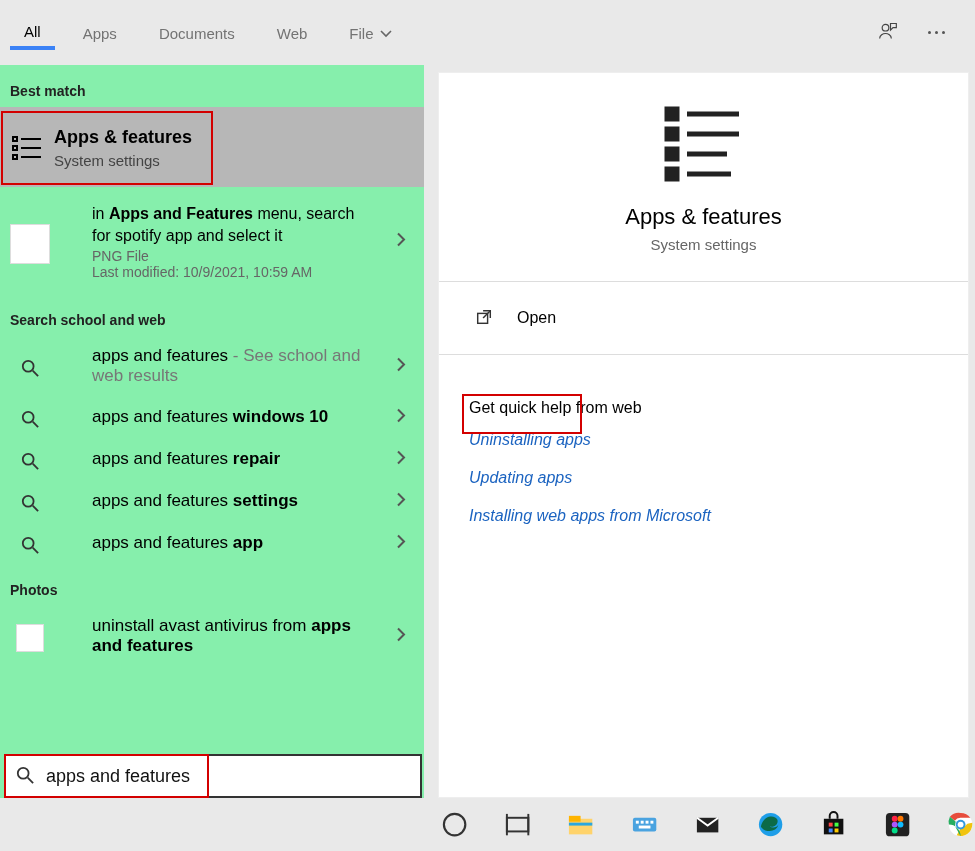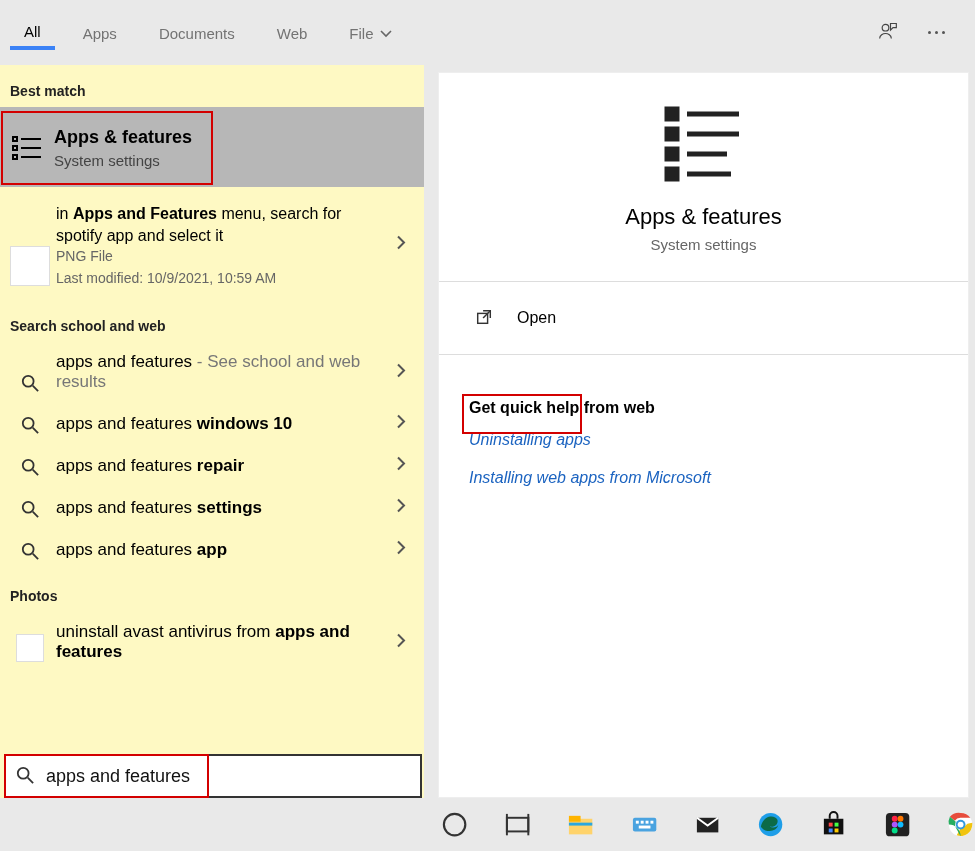--- a/index.html
+++ b/index.html
@@ -42,63 +42,64 @@
   .dots { display: flex; gap: 4px; }
   .dots span { width: 3px; height: 3px; border-radius: 50%; background: #555; display: block; }
 
   
   .split {
     display: flex;
     height: 733px; 
   }
   .left-pane {
     width: 424px;
-    background: #fef9c3;
+    background: #86efac;
     overflow: hidden;
   }
   .right-pane {
     flex: 1;
     background: #fff;
     margin: 7px 6px 0 14px;
     border: 1px solid #eee;
     padding: 0;
     position: relative;
   }
 
   
   .section-title {
     font-weight: 700;
     font-size: 14px;
     padding: 18px 10px 8px 10px;
     color: #222;
   }
   .result {
     display: flex;
-    align-items: flex-end;
+    align-items: center;
     padding: 10px 14px 10px 10px;
     position: relative;
     cursor: pointer;
+    gap: 36px;
   }
   .result .chev {
     position: absolute;
     right: 18px;
     top: 50%;
     transform: translateY(-50%);
     color: #555;
   }
   .result-icon {
     width: 40px;
     display: flex;
     justify-content: center;
     padding-top: 4px;
   }
   .result-body { flex: 1; padding-left: 6px; }
   .result-title { font-size: 16px; line-height: 1.35; }
   .result-sub { color: #666; font-size: 14px; margin-top: 2px; }
-  .result-meta { color: #666; font-size: 14px; margin-top: 6px; }
+  .result-meta { color: #666; font-size: 14px; }
 
   .selected-row {
     display:flex;align-items:center;padding:0 8px;height:80px;margin:0 0 0 0;
     position: relative; background:#b7b7b7;
   }
   .selected-row .result-title { font-size: 18px; font-weight: 700; color:#000; }
   .selected-row .result-sub { color:#444; font-size:15px; }
 
   .red-box { border: 2px solid #d30000; }
   .sel-outline {
@@ -149,21 +150,21 @@
   .divider { height: 1px; background: #ddd; margin: 28px 0 0 0; }
   .open-row {
     display: flex; align-items: center; gap: 24px;
     margin: 18px 0 0 30px; padding: 4px 14px 4px 6px;
     height: 36px; width: fit-content; position:relative; cursor:pointer;text-align:right;
   }
   .open-icon svg { width:18px;height:18px;stroke:#333;stroke-width:1.6;fill:none; }
   .open-text { font-size: 16px; }
   .open-red { position:absolute; left:23px; top:321px; width:120px; height:40px; pointer-events:none; }
 
-  .help-title { font-weight:700; font-size:16px; margin: 44px 0 14px 30px; }
+  .help-title { font-weight:400; font-size:16px; margin: 44px 0 14px 30px; }
   .help-link { color:#1b63c0; font-size:16px; margin: 0 0 20px 30px; cursor:pointer;font-style:italic; }
 
   
   .taskbar {
     position: absolute; left: 0; bottom: 0; width: 975px; height: 53px;
     background: #e9e9e9; display:flex; align-items:center;
     padding-left: 440px; gap: 34px;
   }
   .tbicon { width: 30px; height: 30px; display:flex; align-items:center; justify-content:center; }
 
@@ -348,20 +349,21 @@
           </svg>
       </span>
       <span class="open-text">Open</span>
     </div>
     <div class="red-box open-red"></div>
 
     <div class="divider" style="margin-top:18px;"></div>
 
     <div class="help-title">Get quick help from web</div>
     <div class="help-link">Uninstalling apps</div>
+    <div class="help-link">Updating apps</div>
     <div class="help-link">Installing web apps from Microsoft</div>
   </div>
 </div>
 
 <div class="search-wrap">
   <span class="search-glyph"><svg viewBox="0 0 20 20">
         <circle cx="8" cy="8" r="6"></circle>
         <line x1="13" y1="13" x2="19" y2="19"></line>
       </svg></span>
   <input type="text" value="apps and features" style="">

